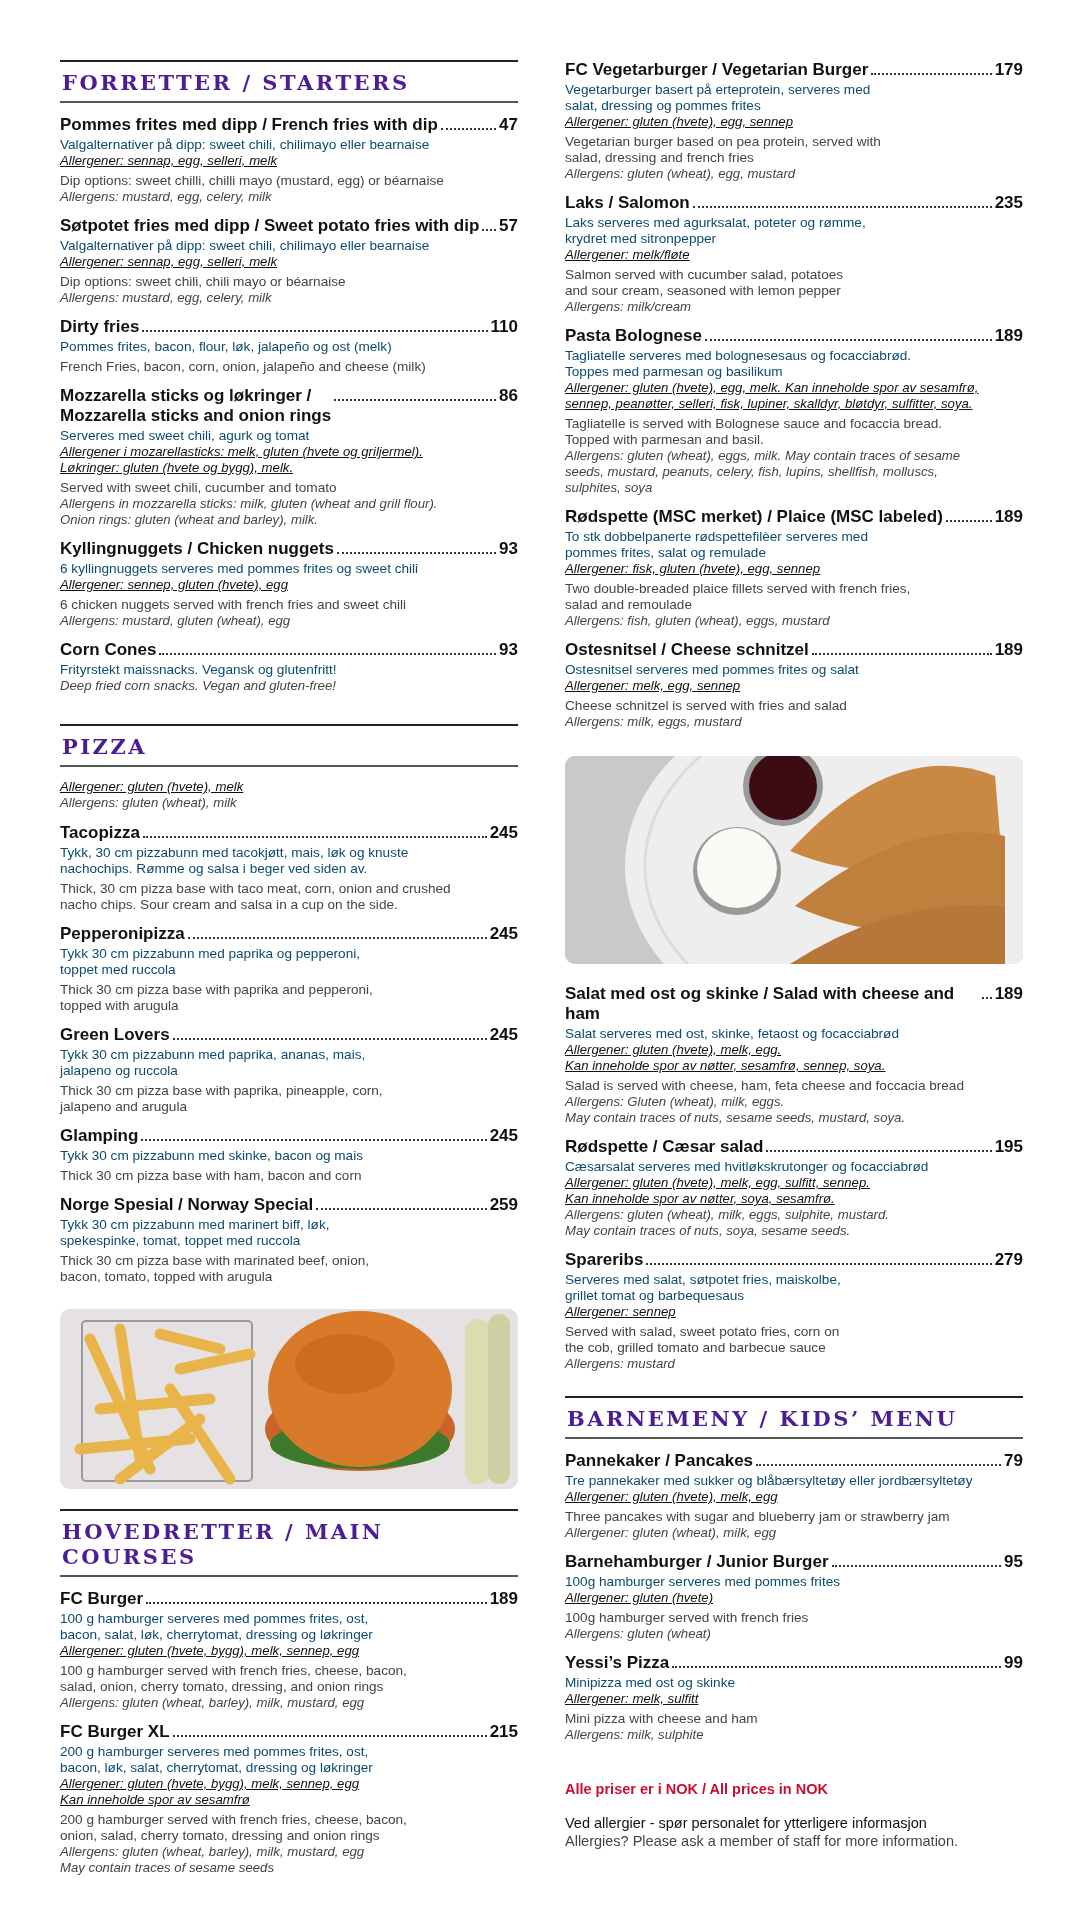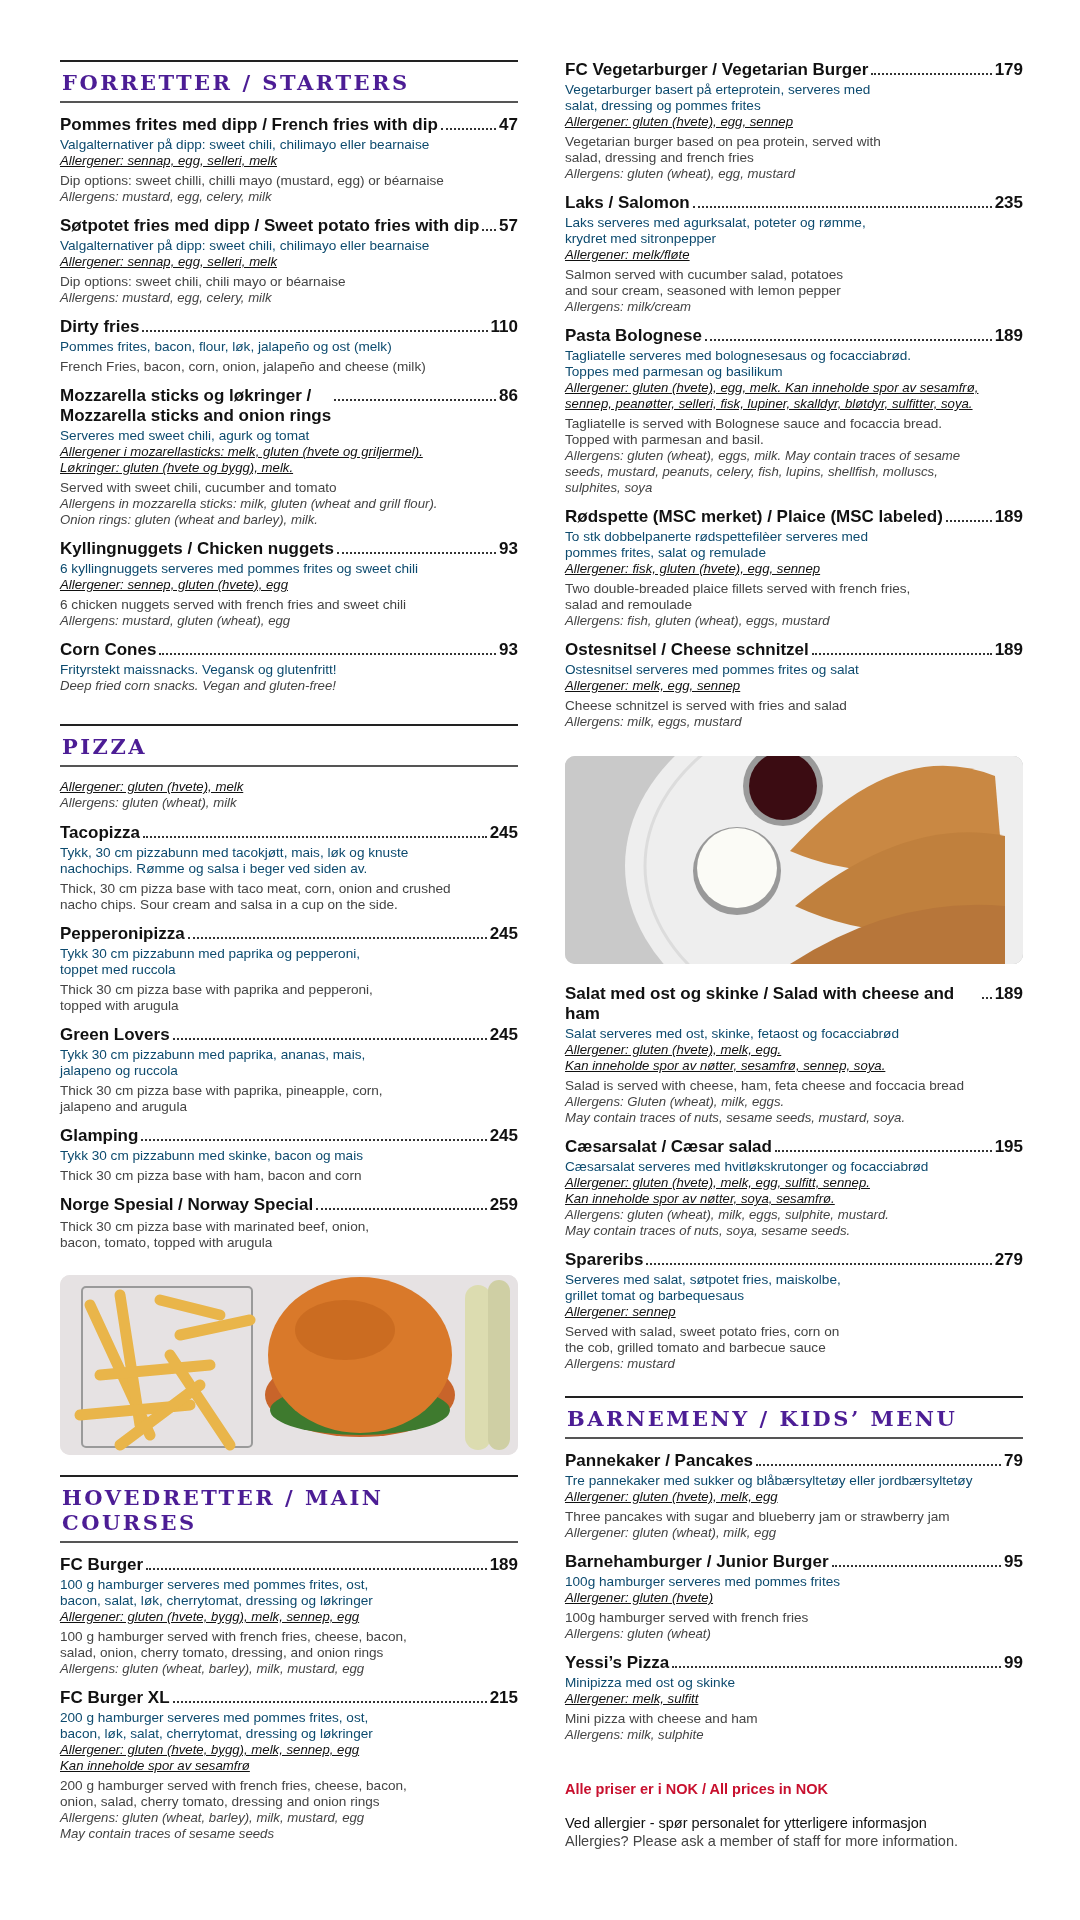--- a/index.html
+++ b/index.html
@@ -154,20 +154,22 @@
           </div>
           <div class="no">Tykk 30 cm pizzabunn med skinke, bacon og mais</div>
           <div class="en">Thick 30 cm pizza base with ham, bacon and corn</div>
         </div>
         <div class="item">
           <div class="item-head">
         <span class="item-name">Norge Spesial / Norway Special</span>
             <span class="dots"></span>
         <span class="price">259</span>
           </div>
+          <div class="no">Tykk 30 cm pizzabunn med marinert biff, løk,
+spekespinke, tomat, toppet med ruccola</div>
           <div class="en">Thick 30 cm pizza base with marinated beef, onion,
 bacon, tomato, topped with arugula</div>
         </div>
       </div>
   </div>
 
   <div class="photo" style="position:relative; width:458px; height:180px; margin-top:24px; background:#e8e4e4;">
     <svg width="458" height="180" viewBox="0 0 458 180">
       <rect width="458" height="180" fill="#e6e2e3"></rect>
       <rect x="22" y="12" width="170" height="160" rx="4" fill="none" stroke="#9a9a9a" stroke-width="2"></rect>
@@ -321,21 +323,21 @@
         </div>
         <div class="no">Salat serveres med ost, skinke, fetaost og focacciabrød</div>
         <div class="no-al">Allergener: gluten (hvete), melk, egg.
 Kan inneholde spor av nøtter, sesamfrø, sennep, soya.</div>
         <div class="en">Salad is served with cheese, ham, feta cheese and foccacia bread</div>
         <div class="en-al">Allergens: Gluten (wheat), milk, eggs.
 May contain traces of nuts, sesame seeds, mustard, soya.</div>
       </div>
       <div class="item">
         <div class="item-head">
-        <span class="item-name">Cæsarsalat / Cæsar salad</span>
+        <span class="item-name">Rødspette / Cæsar salad</span>
           <span class="dots"></span>
         <span class="price">195</span>
         </div>
         <div class="no">Cæsarsalat serveres med hvitløkskrutonger og focacciabrød</div>
         <div class="no-al">Allergener: gluten (hvete), melk, egg, sulfitt, sennep.
 Kan inneholde spor av nøtter, soya, sesamfrø.</div>
         <div class="en-al">Allergens: gluten (wheat), milk, eggs, sulphite, mustard.
 May contain traces of nuts, soya, sesame seeds.</div>
       </div>
       <div class="item">

